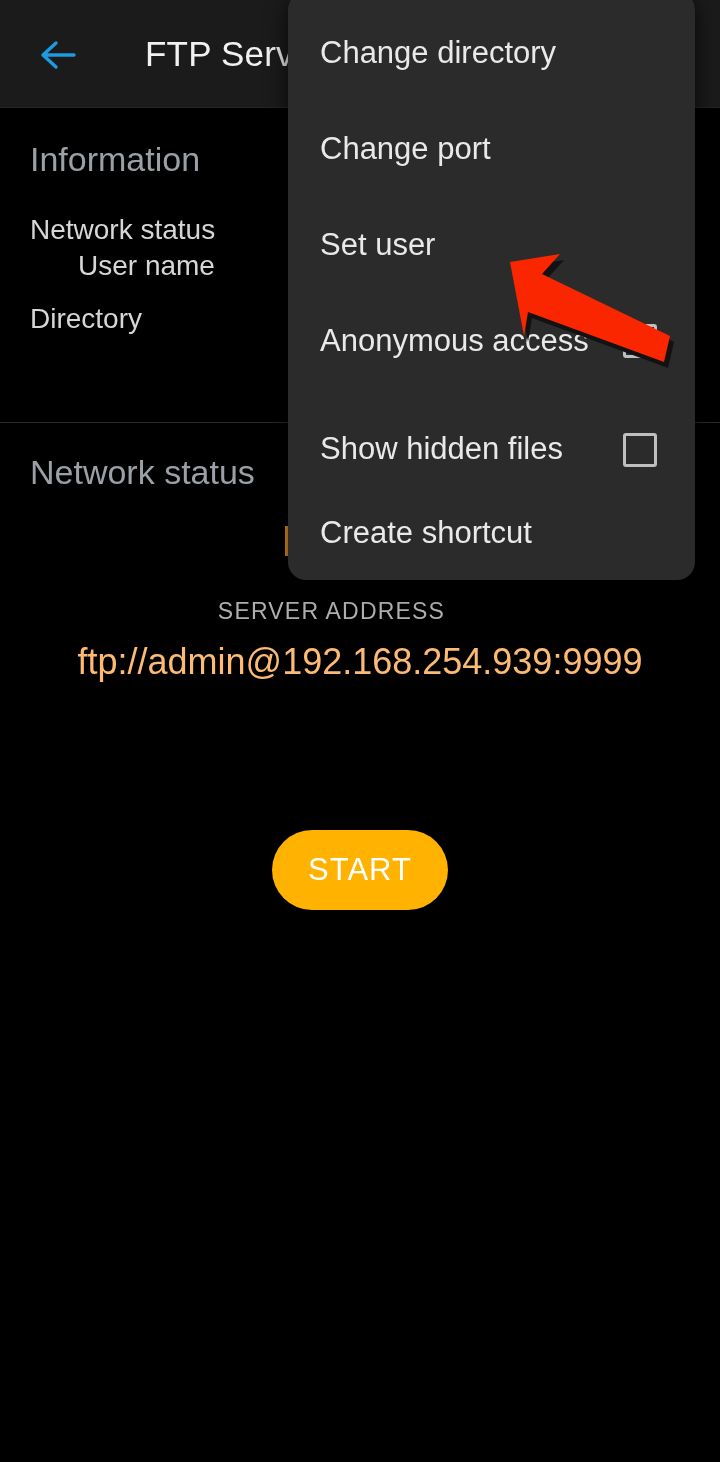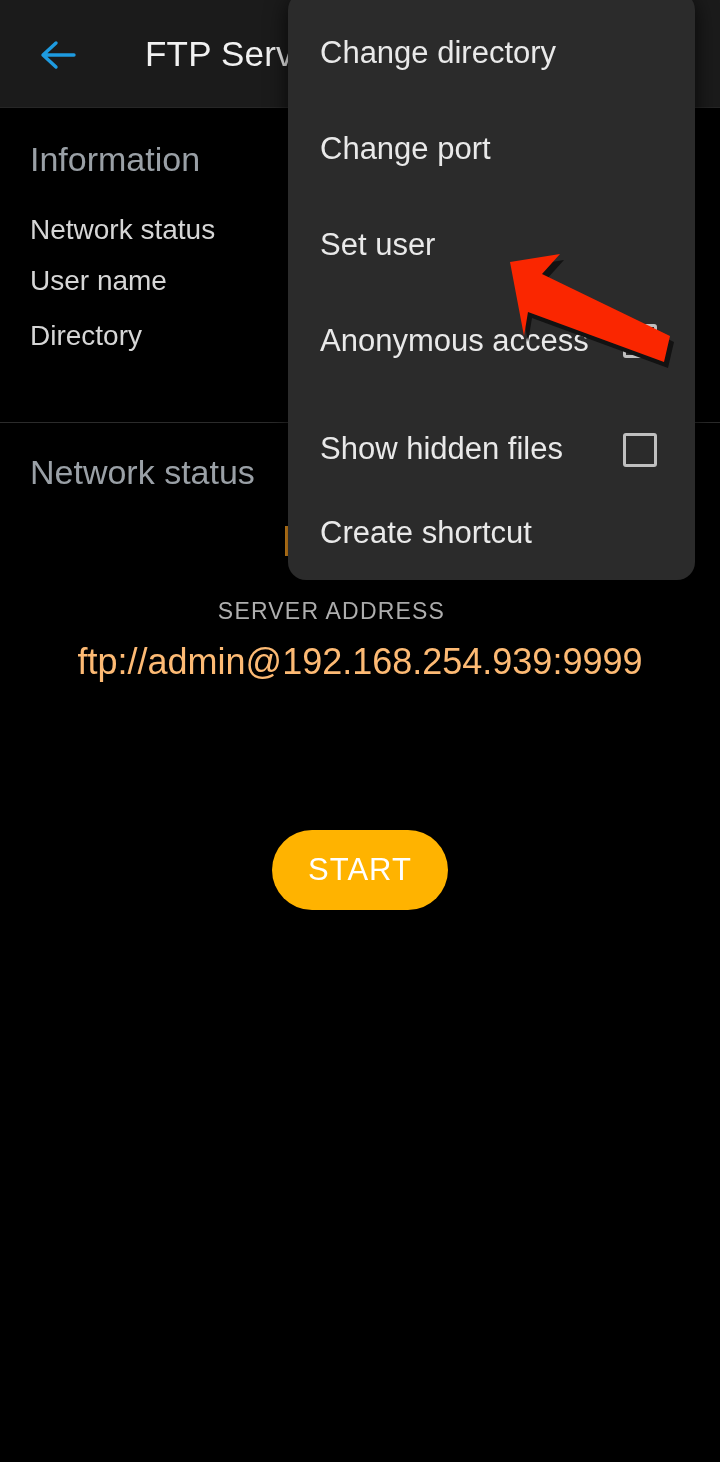--- a/index.html
+++ b/index.html
@@ -63,22 +63,22 @@
   .server-header { top: 345px; }
 
   .info-row {
     position: absolute;
     left: 30px;
     font-size: 28px;
     color: #D6D6D6;
     white-space: nowrap;
   }
   .info-row-0 { top: 106px; }
-  .info-row-1 { top: 157px; }
-  .info-row-2 { top: 212px; }
+  .info-row-1 { top: 142px; margin-left: 48px; }
+  .info-row-2 { top: 195px; }
 
   .divider {
     position: absolute;
     left: 0; top: 314px;
     width: 720px; height: 1px;
     background: #2B2B2B;
   }
 
   
   .status-sliver {

